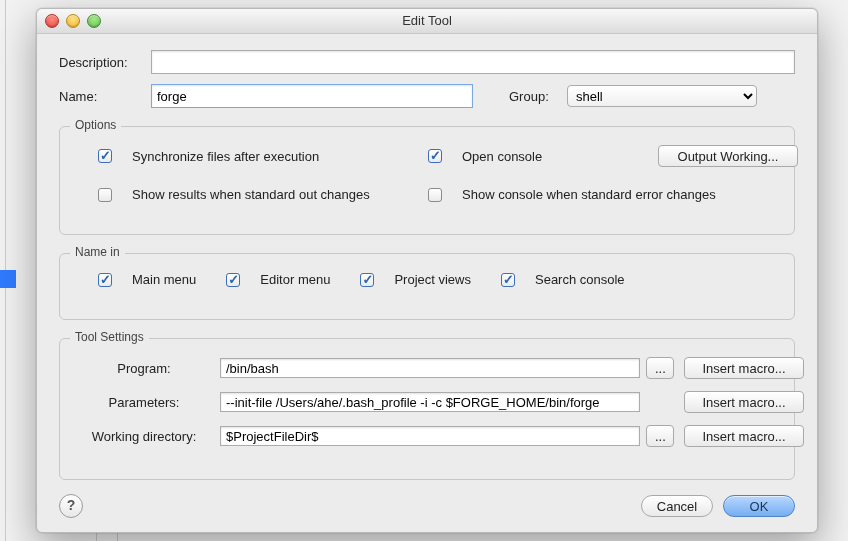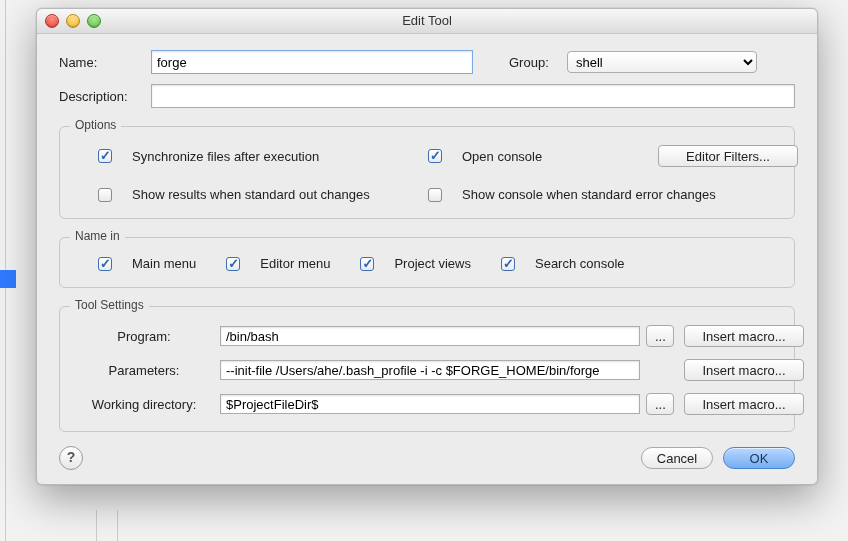--- a/index.html
+++ b/index.html
@@ -85,21 +85,21 @@
     border-radius: 4px;
     padding: 1px 4px;
     width: 190px;
   }
 
   
   .group {
     border: 1px solid #c7c7c7;
     border-radius: 6px;
     margin-top: 18px;
-    padding: 18px 14px 16px 14px;
+    padding: 18px 14px 32px 14px;
     position: relative;
     background: #ececec;
   }
   .group .legend {
     position: absolute;
     top: -9px; left: 10px;
     background: #ececec;
     padding: 0 5px;
     font-size: 12px;
     color: #444;
@@ -201,47 +201,47 @@
       <div class="tl tl-close"></div>
       <div class="tl tl-min"></div>
       <div class="tl tl-zoom"></div>
     </div>
     <span>Edit Tool</span>
   </div>
 
   <div class="content">
 
     <div class="row">
+      <span class="lbl">Description:</span>
+      <input type="text" class="field desc-field" value="" style="">
+    </div>
+
+    <div class="row">
       <span class="lbl">Name:</span>
       <input type="text" class="field name-field" value="forge" style="">
       <span style="width:20px"></span>
       <span class="lbl" style="width:50px">Group:</span>
       <select class="combo">
         <option>shell</option>
       </select>
     </div>
 
-    <div class="row">
-      <span class="lbl">Description:</span>
-      <input type="text" class="field desc-field" value="" style="">
-    </div>
-
     <div class="group">
       <span class="legend">Options</span>
       <div class="opts-grid">
         <label class="chk">
           <input type="checkbox" checked="" style="">
           <span>Synchronize files after execution</span>
         </label>
         <label class="chk">
           <input type="checkbox" checked="" style="">
           <span>Open console</span>
         </label>
         <div style="text-align:right">
-          <button class="mac-btn" style="width:140px">Editor Filters...</button>
+          <button class="mac-btn" style="width:140px">Output Working...</button>
         </div>
 
         <label class="chk">
           <input type="checkbox" style="">
           <span>Show results when standard out changes</span>
         </label>
         <label class="chk" style="grid-column: span 2">
           <input type="checkbox" style="">
           <span>Show console when standard error changes</span>
         </label>

